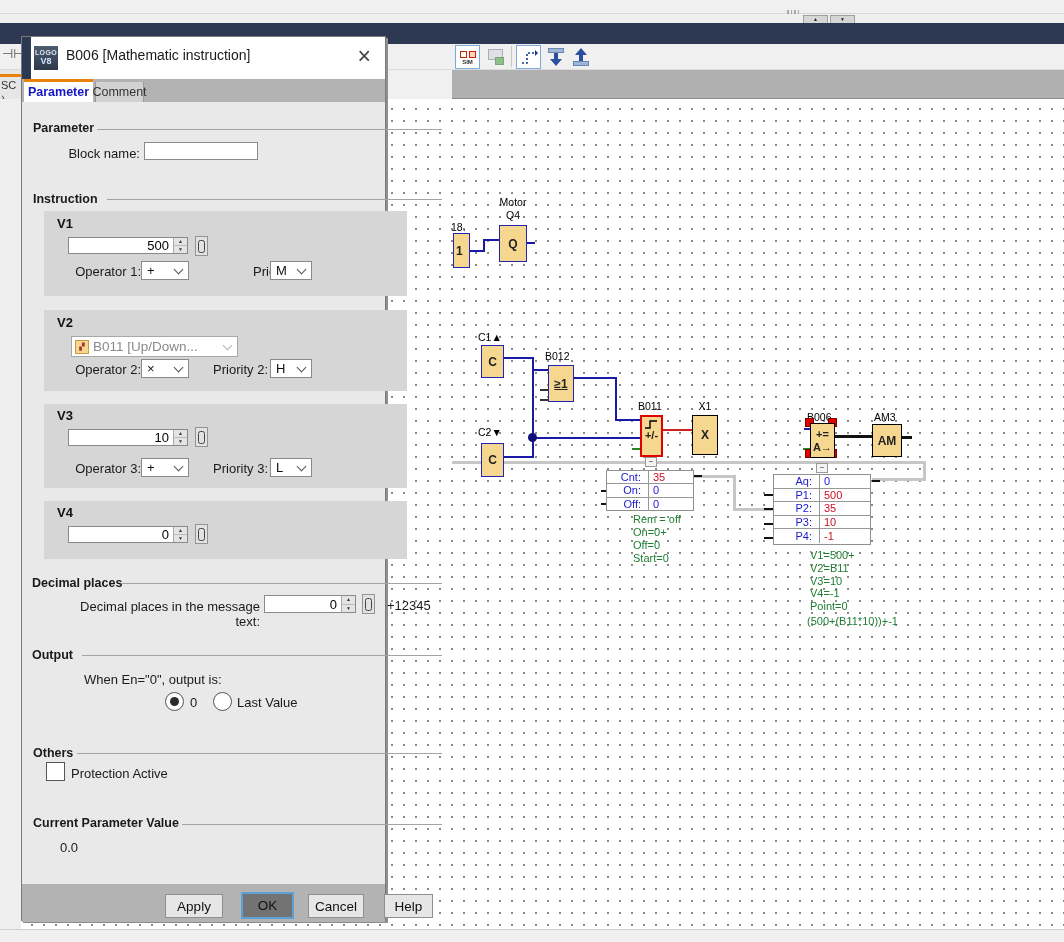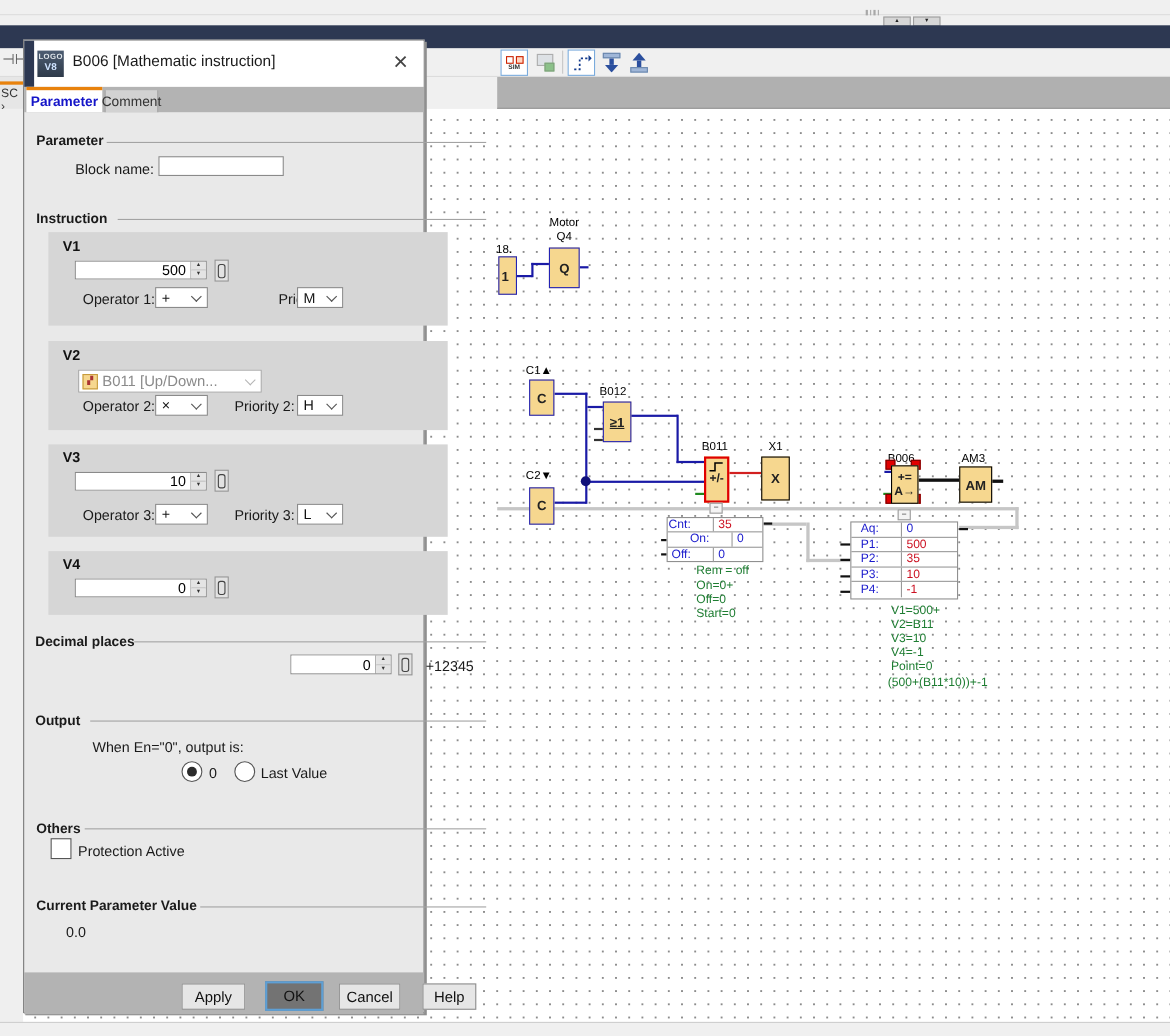--- a/index.html
+++ b/index.html
@@ -15,21 +15,21 @@
   #canvas{background:#fff;background-image:radial-gradient(circle,#8c8c8c 0.9px,transparent 1.05px);background-size:12px 12px;background-position:5px 4px;}
   .blk{position:absolute;background:#f6d78f;border:1px solid #2323b4;display:flex;align-items:center;justify-content:center;font-size:12px;font-weight:bold;color:#222;box-sizing:border-box;}
   .blk.bblack{border-color:#000;}
   .blk.bred{border:2px solid #e00000;}
   .blab{position:absolute;font-size:10.5px;color:#000;white-space:nowrap;}
   .wr{position:absolute;background:#1a1aa6;}
   .handle{position:absolute;width:9px;height:9px;background:#e00000;border:1px solid #7a0000;box-sizing:border-box;}
   .ptab{position:absolute;background:#fff;border:1.5px solid #909090;box-sizing:border-box;}
   .prow{display:flex;border-bottom:1px solid #999;font-size:11px;align-items:center;box-sizing:border-box;}
   .prow:last-child{border-bottom:none;}
-  .plab{text-align:right;color:#1a1acc;border-right:1px solid #999;padding-right:20px;box-sizing:border-box;height:100%;display:flex;align-items:center;justify-content:flex-end;}
+  .plab{text-align:right;color:#1a1acc;border-right:1px solid #999;padding-right:7px;box-sizing:border-box;height:100%;display:flex;align-items:center;justify-content:flex-end;}
   .pval{padding-left:4px;}
   .vr{color:#cc1122;} .vb{color:#1a1acc;}
   .note{position:absolute;font-size:11px;color:#1e7d32;white-space:nowrap;}
   .collapse{position:absolute;width:12px;height:10px;background:#f4f4f4;border:1px solid #999;font-size:8px;line-height:8px;text-align:center;color:#333;box-sizing:border-box;}
   
   #dialog{position:absolute;left:21px;top:36px;width:365px;height:885px;background:#e9e9e9;border:1px solid #7a7a7a;box-shadow:2px 2px 0 #8f8f8f;box-sizing:border-box;}
   .dtitle{position:absolute;left:0;top:0;width:100%;height:42px;background:#fff;}
   .dtabs{position:absolute;left:0;top:42px;width:100%;height:23px;background:#b3b3b3;}
   .tab-active{position:absolute;background:#fff;border-top:3px solid #e8820d;color:#1414c8;font-weight:bold;font-size:12.5px;display:flex;align-items:center;justify-content:center;box-sizing:border-box;}
   .tab-idle{position:absolute;background:#d2d2d2;color:#333;font-size:12.5px;display:flex;align-items:center;justify-content:center;border-left:1px solid #9a9a9a;border-right:1px solid #9a9a9a;box-sizing:border-box;}
@@ -196,21 +196,21 @@
     <div class="blk bblack" style="left:851px;top:325px;width:30px;height:33px;">AM</div>
 
     <div class="collapse" style="left:624px;top:358px;">−</div>
     <div class="collapse" style="left:795px;top:364px;">−</div>
 
     <div class="ptab" style="left:585px;top:371px;width:88px;height:41px;">
       <div class="prow" style="height:13.3px;">
           <div class="plab" style="width:42px;">Cnt:</div>
           <div class="pval vr">35</div>
         </div>
-      <div class="prow" style="height:13.3px;justify-content:center;">
+      <div class="prow" style="height:13.3px;">
           <div class="plab" style="width:42px;">On:</div>
           <div class="pval vb">0</div>
         </div>
       <div class="prow" style="height:13.3px;">
           <div class="plab" style="width:42px;">Off:</div>
           <div class="pval vb">0</div>
         </div>
     </div>
     <div class="note" style="left:612px;top:414px;">Rem = off</div>
     <div class="note" style="left:612px;top:427px;">On=0+</div>
@@ -349,20 +349,21 @@
             <div class="sb">▼</div>
           </div>
       </div>
       <div class="refbtn" style="left:151px;top:23px;">
           <span></span>
         </div>
     </div>
 
     <div class="ghead" style="left:10px;top:539px;">Decimal places</div>
     <div class="hline" style="left:100px;top:546px;width:320px;"></div>
+    <div class="rlbl" style="left:30px;top:562px;width:208px;">Decimal places in the message text:</div>
     <div class="spin" style="left:242px;top:558px;width:92px;height:18px;">
       <input value="0" style="">
       <div class="spin-btns">
           <div class="sb">▲</div>
           <div class="sb">▼</div>
         </div>
     </div>
     <div class="refbtn" style="left:340px;top:557px;">
         <span></span>
       </div>

